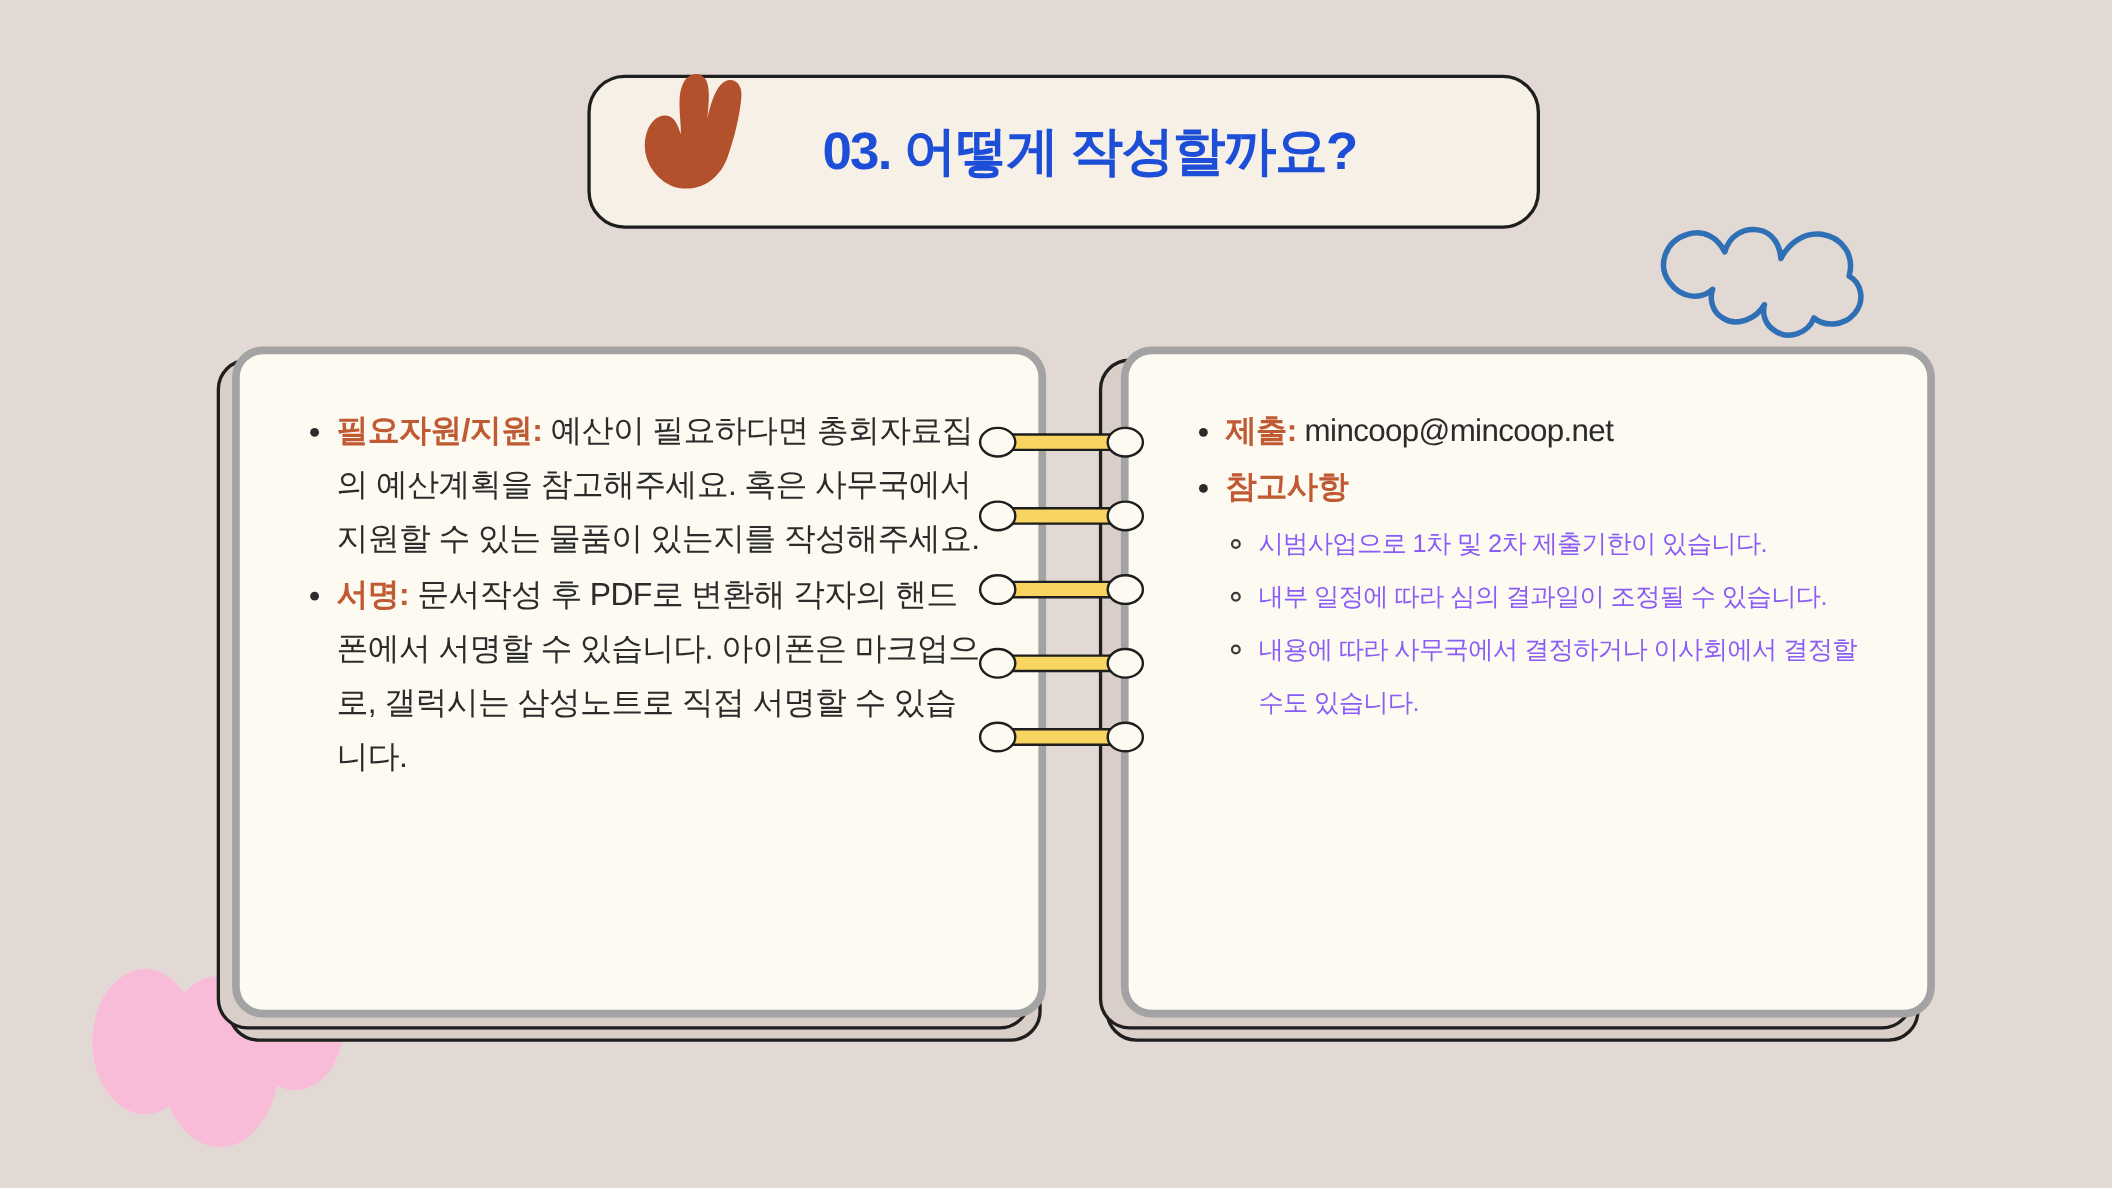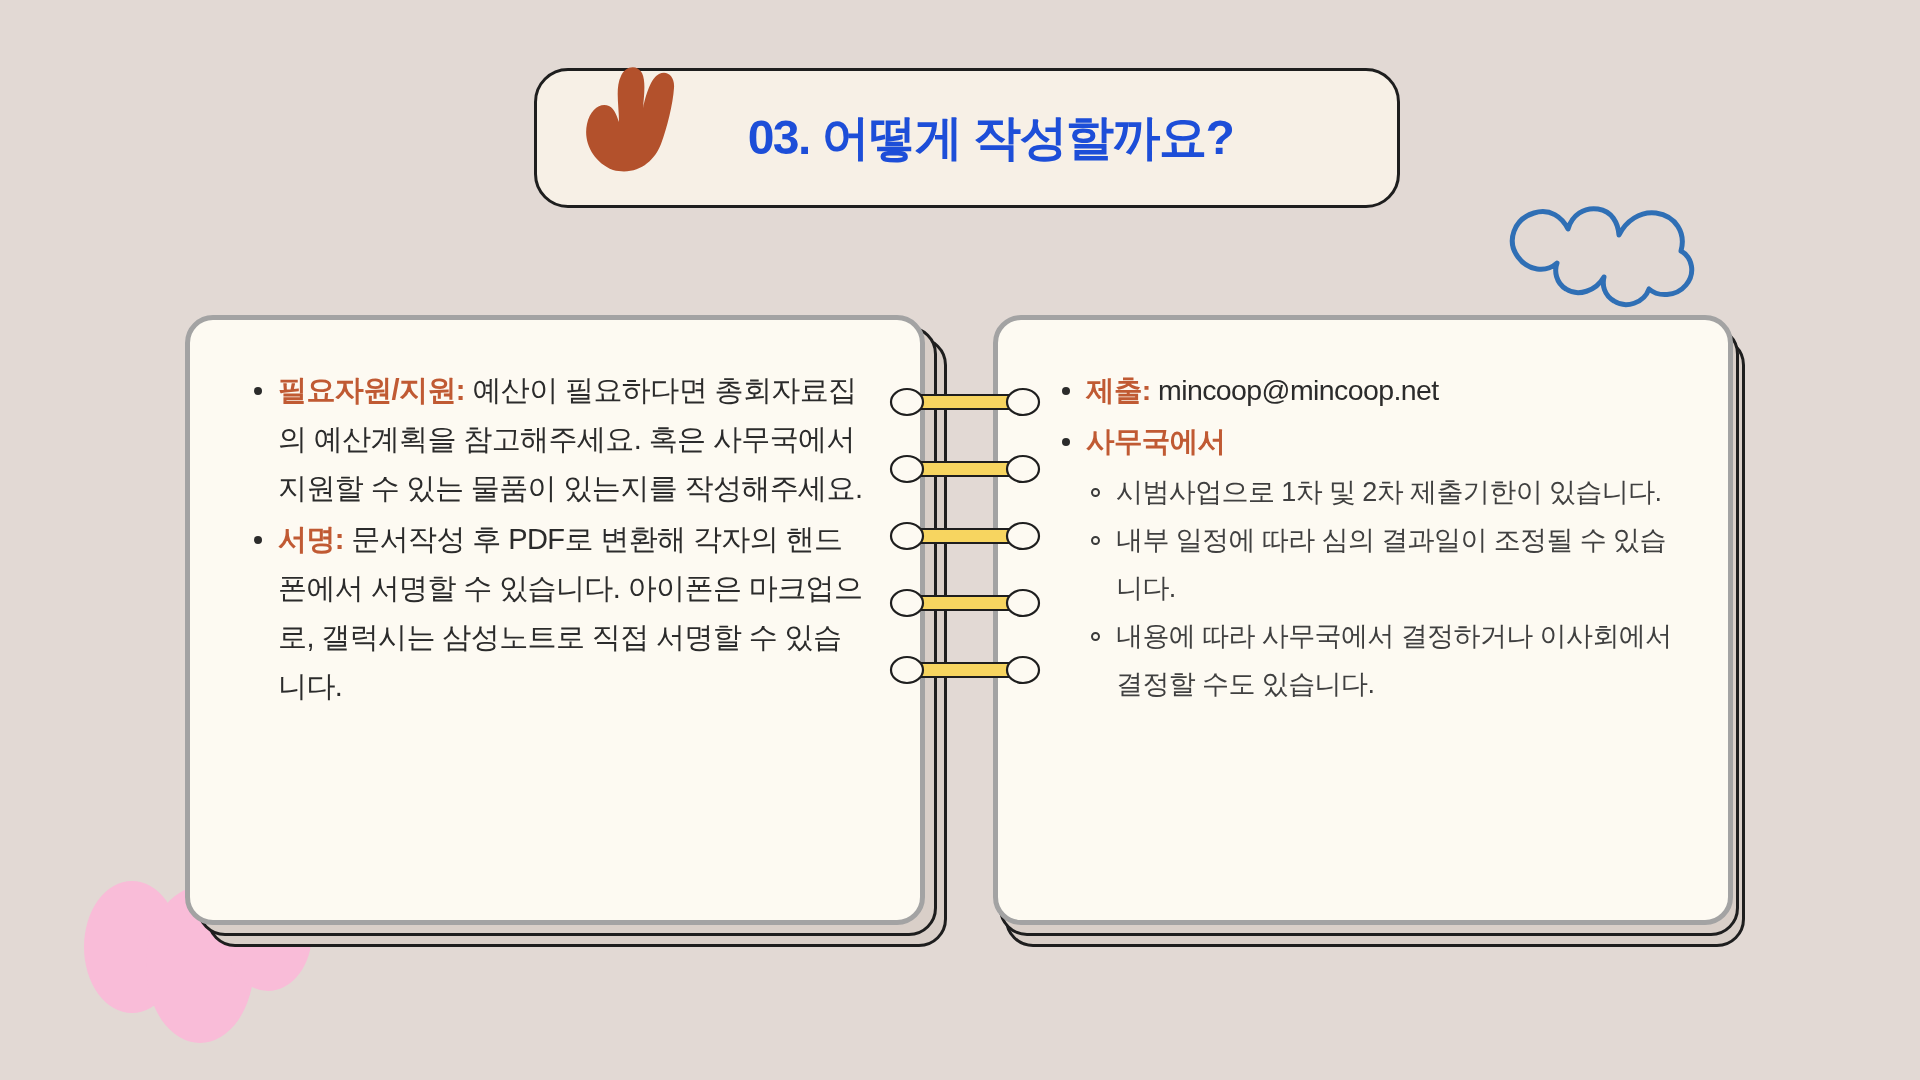--- a/index.html
+++ b/index.html
@@ -65,23 +65,24 @@
   }
   .page-shadow {
     position: absolute;
     background: #d9cfc8;
     border: 3px solid #1e1e1e;
     border-radius: 28px;
   }
   .page {
     position: absolute;
     background: #fdfaf2;
-    border: 5px solid #a3a3a3;
+    border: 7px solid #a3a3a3;
     border-radius: 28px;
     overflow: hidden;
+    margin-left: 26px;
   }
 
   
   #left-shadow-2 { left: 22px; top: 22px; width: 740px; height: 610px; }
   #left-shadow-1 { left: 12px; top: 11px; width: 740px; height: 610px; }
   #left-page     { left: 0px;  top: 0px;  width: 740px; height: 610px; }
   
   #right-shadow-2 { left: 820px; top: 22px; width: 740px; height: 610px; }
   #right-shadow-1 { left: 814px; top: 11px; width: 740px; height: 610px; }
   #right-page     { left: 808px; top: 0px;  width: 740px; height: 610px; }
@@ -117,23 +118,23 @@
     background: #2b2b2b;
   }
   .lbl {
     font-weight: 700;
     color: #c05a33;
   }
   ul.lvl2 { list-style: none; margin-top: 2px; }
   li.b2 {
     position: relative;
     padding-left: 30px;
-    font-size: 27px;
+    font-size: 23px;
     line-height: 48px;
-    color: #404040;
+    color: #8b5cf6;
     letter-spacing: -0.6px;
   }
   li.b2 > .ring {
     position: absolute;
     left: 5px; top: 20px;
     width: 9px; height: 9px;
     border-radius: 50%;
     border: 2px solid #3a3a3a;
     background: transparent;
   }
@@ -193,21 +194,21 @@
 
     <div class="page" id="right-page">
       <div class="page-body">
         <ul class="lvl1">
           <li class="b1">
             <span class="dot"></span>
             <span class="lbl">제출:</span><span> mincoop@mincoop.net</span>
           </li>
           <li class="b1">
             <span class="dot"></span>
-            <span class="lbl">사무국에서</span>
+            <span class="lbl">참고사항</span>
             <ul class="lvl2">
               <li class="b2">
                 <span class="ring"></span>
                 <span>시범사업으로 1차 및 2차 제출기한이 있습니다.</span>
               </li>
               <li class="b2">
                 <span class="ring"></span>
                 <span>내부 일정에 따라 심의 결과일이 조정될 수 있습니다.</span>
               </li>
               <li class="b2">

